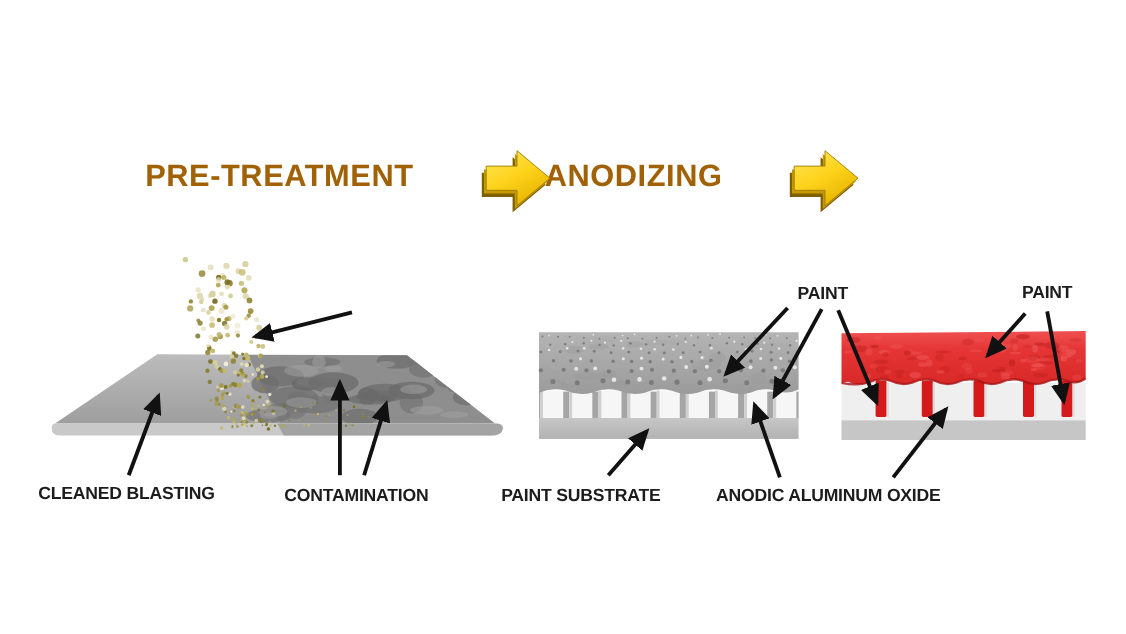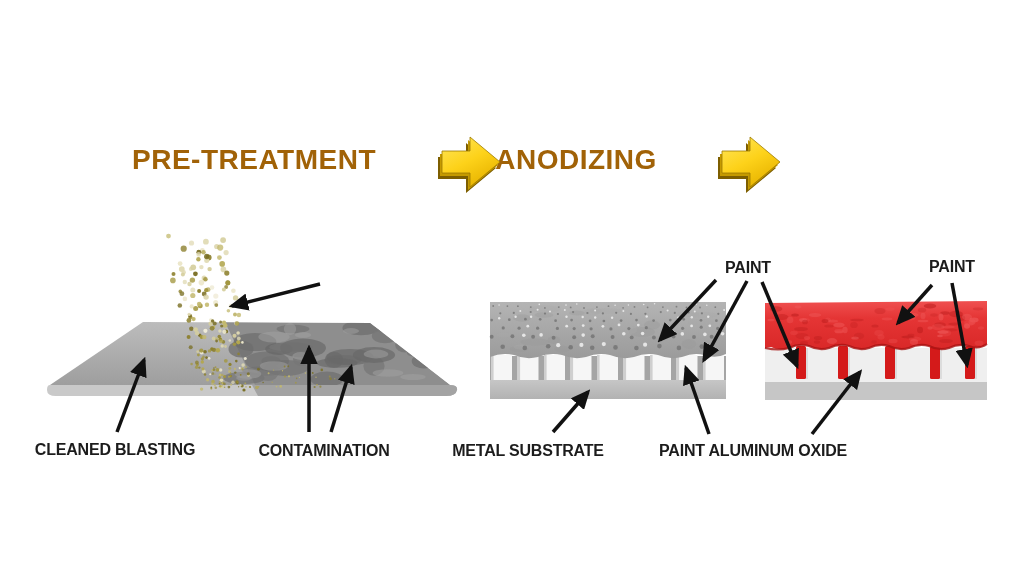--- a/index.html
+++ b/index.html
@@ -674,16 +674,16 @@
       <line x1="553" y1="432" x2="588" y2="392"></line>
       <line x1="709" y1="434" x2="686" y2="368"></line>
       <line x1="812" y1="434" x2="860" y2="372"></line>
     </g>
   </svg>
 
   <div class="anno-label" style="left:748px;top:259px;">PAINT</div>
   <div class="anno-label" style="left:952px;top:258px;">PAINT</div>
   <div class="anno-label" style="left:115px;top:441px;">CLEANED BLASTING</div>
   <div class="anno-label" style="left:324px;top:442px;text-align:center;">CONTAMINATION</div>
-  <div class="anno-label" style="left:528px;top:442px;">METAL SUBSTRATE</div>
-  <div class="anno-label" style="left:753px;top:442px;">PAINT ALUMINUM OXIDE</div>
+  <div class="anno-label" style="left:528px;top:442px;">PAINT SUBSTRATE</div>
+  <div class="anno-label" style="left:753px;top:442px;">ANODIC ALUMINUM OXIDE</div>
 
 </div>
 
 </body></html>

